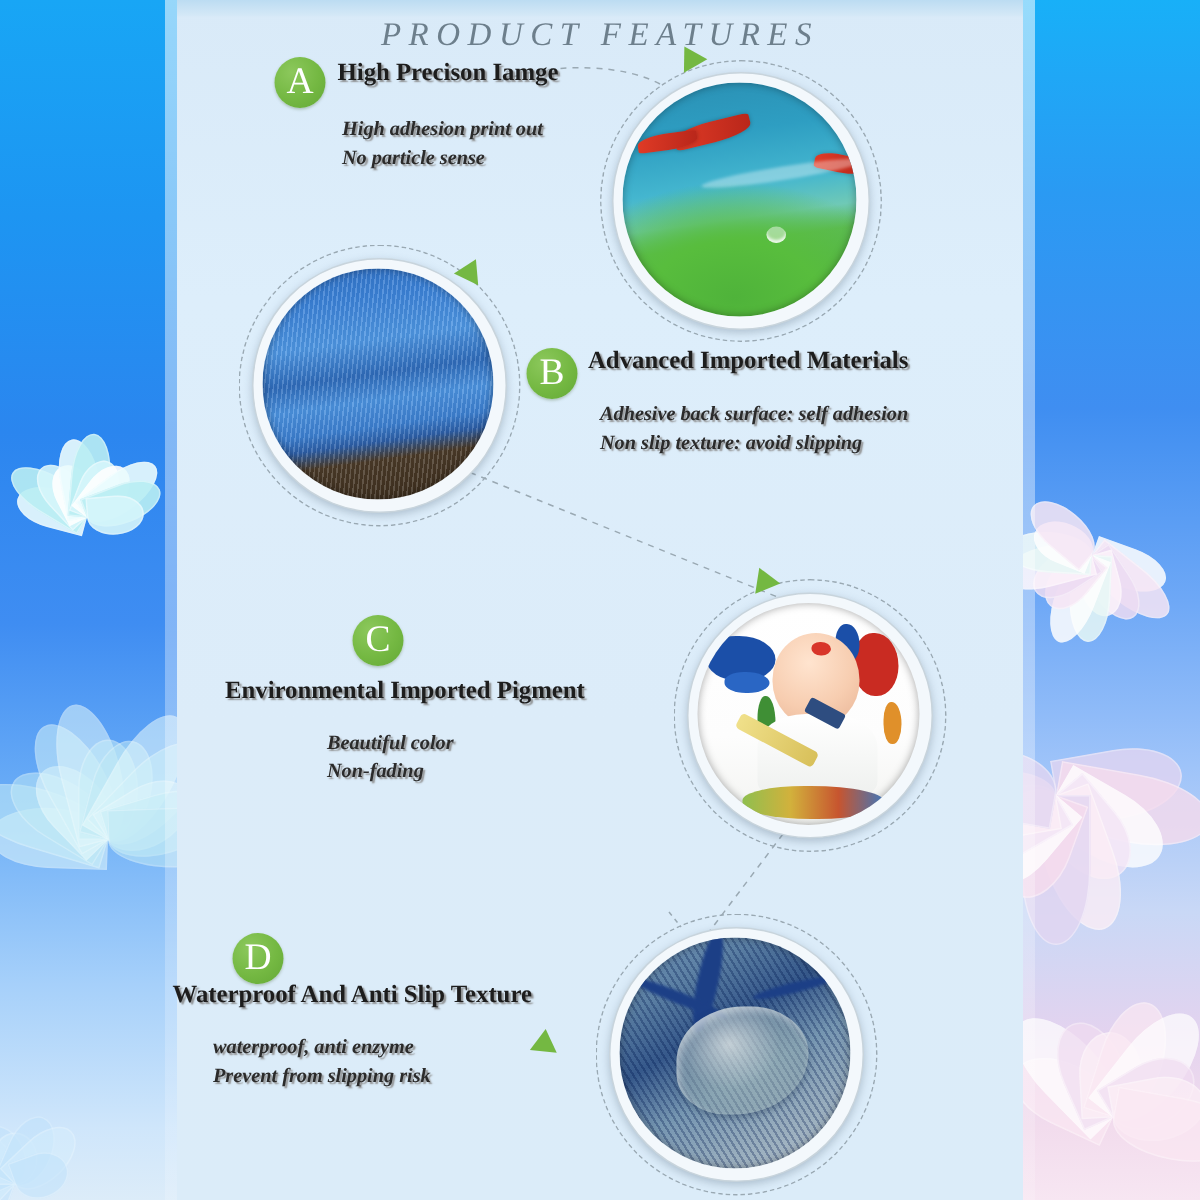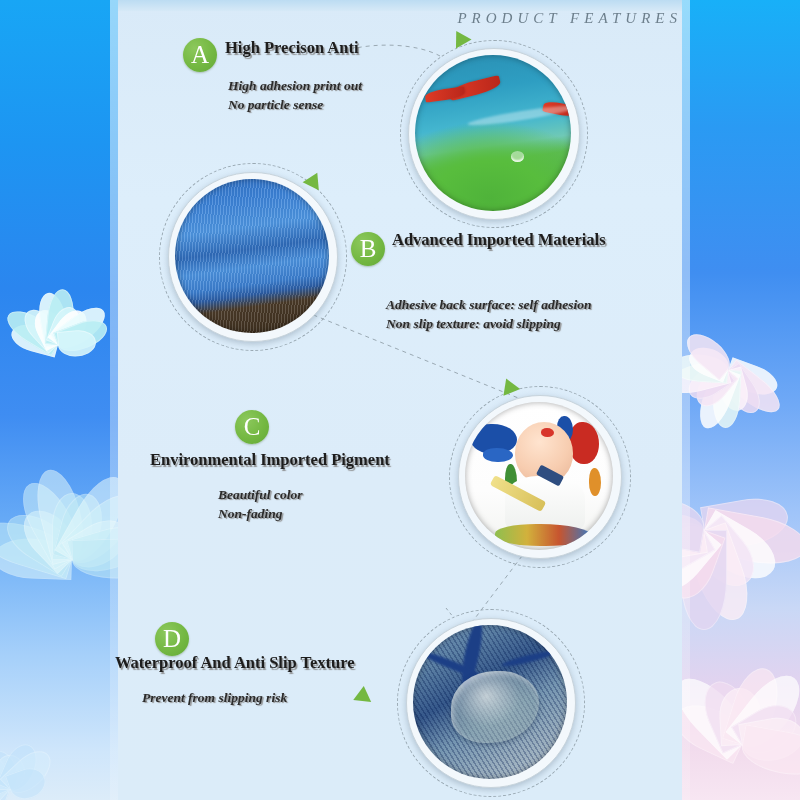--- a/index.html
+++ b/index.html
@@ -70,22 +70,22 @@
   .panel-top-strip {
     position: absolute; left: 0; top: 0; width: 100%; height: 11px;
     background: linear-gradient(180deg,#bcdcf2,#d6e9f7);
   }
 
   
   .page-title {
     position: absolute;
     left: 0; top: 10px;
     width: 564px;
-    text-align: right;
-    font-size: 15px;
+    text-align: center;
+    font-size: 22px;
     letter-spacing: 5px;
     font-style: italic;
     color: #6d7f8c;
     font-family: "Liberation Serif", "DejaVu Serif", serif;
     white-space: nowrap;
   }
 
   
   .badge {
     position: absolute;
@@ -322,21 +322,21 @@
       <path d="M 322 56 C 300 44 255 40 215 54" fill="none" stroke="#9aa9b3" stroke-width="1" stroke-dasharray="4 4"></path>
 
       <path d="M 188 312 L 420 406" fill="none" stroke="#9aa9b3" stroke-width="1" stroke-dasharray="4 4"></path>
 
       <path d="M 404 556 L 330 654" fill="none" stroke="#9aa9b3" stroke-width="1" stroke-dasharray="4 4"></path>
 
       <path d="M 328 608 L 336 618" fill="none" stroke="#9aa9b3" stroke-width="1" stroke-dasharray="3 3"></path>
     </svg>
 
     <div class="badge" style="left:65px; top:38px;">A</div>
-    <div class="feature-title" style="left:107px; top:38px;">High Precison Anti</div>
+    <div class="feature-title" style="left:107px; top:38px;">High Precison Iamge</div>
     <div class="feature-body" style="left:110px; top:76px;">
       <div>High adhesion print out</div>
       <div>No particle sense</div>
     </div>
 
     <div class="photo-wrap" style="left:290px; top:48px;">
       <div class="photo-dash" style="left:-8px; top:-8px; width:186px; height:186px;"></div>
       <div class="photo-ring" style="left:0; top:0; width:170px; height:170px;"></div>
       <div class="photo ph-koi" style="left:7px; top:7px; width:156px; height:156px;">
         <div class="koi-fish" style="left:34px; top:26px; width:52px; height:14px; transform:rotate(-14deg);"></div>
@@ -350,21 +350,21 @@
 
     <div class="photo-wrap" style="left:50px; top:172px;">
       <div class="photo-dash" style="left:-9px; top:-9px; width:186px; height:186px;"></div>
       <div class="photo-ring" style="left:0; top:0; width:168px; height:168px;"></div>
       <div class="photo ph-fabric" style="left:7px; top:7px; width:154px; height:154px;"></div>
     </div>
     <div class="arrow" style="left:187px; top:172px; border-left:9px solid transparent; border-right:9px solid transparent; border-bottom:15px solid #74b842; transform:rotate(26deg);"></div>
 
     <div class="badge" style="left:233px; top:232px;">B</div>
     <div class="feature-title" style="left:274px; top:230px;">Advanced Imported Materials</div>
-    <div class="feature-body" style="left:268px; top:266px;margin-top:29px;">
+    <div class="feature-body" style="left:282px; top:266px;">
       <div>Adhesive back surface: self adhesion</div>
       <div>Non slip texture: avoid slipping</div>
     </div>
 
     <div class="badge" style="left:117px; top:410px;">C</div>
     <div class="feature-title" style="left:32px; top:450px;">Environmental Imported Pigment</div>
     <div class="feature-body" style="left:100px; top:485px;">
       <div>Beautiful color</div>
       <div>Non-fading</div>
     </div>
@@ -385,20 +385,21 @@
         <div class="brush" style="left:24px; top:86px; width:58px; height:11px;"></div>
         <div class="brush-tip" style="left:72px; top:68px; width:26px; height:11px;"></div>
         <div class="splat" style="left:30px; top:122px; width:96px; height:22px; background:linear-gradient(90deg,#8fbf4f,#d2b13c,#c7552f,#3a78c0);"></div>
       </div>
     </div>
     <div class="arrow" style="left:382px; top:378px; border-left:9px solid transparent; border-right:9px solid transparent; border-bottom:15px solid #74b842; transform:rotate(-22deg);"></div>
 
     <div class="badge" style="left:37px; top:622px;">D</div>
     <div class="feature-title" style="left:-3px; top:653px;">Waterproof And Anti Slip Texture</div>
     <div class="feature-body" style="left:24px; top:688px;">
+      <div>waterproof, anti enzyme</div>
       <div>Prevent from slipping risk</div>
     </div>
 
     <div class="photo-wrap" style="left:288px; top:618px;">
       <div class="photo-dash" style="left:-9px; top:-9px; width:186px; height:186px;"></div>
       <div class="photo-ring" style="left:0; top:0; width:168px; height:168px;"></div>
       <div class="photo ph-water" style="left:7px; top:7px; width:154px; height:154px;">
         <div class="water-vein" style="left:52px; top:-6px; width:14px; height:70px; transform:rotate(12deg);"></div>
         <div class="water-vein" style="left:4px; top:36px; width:70px; height:8px; transform:rotate(22deg);"></div>
         <div class="water-vein" style="left:88px; top:30px; width:56px; height:7px; transform:rotate(-14deg);"></div>

